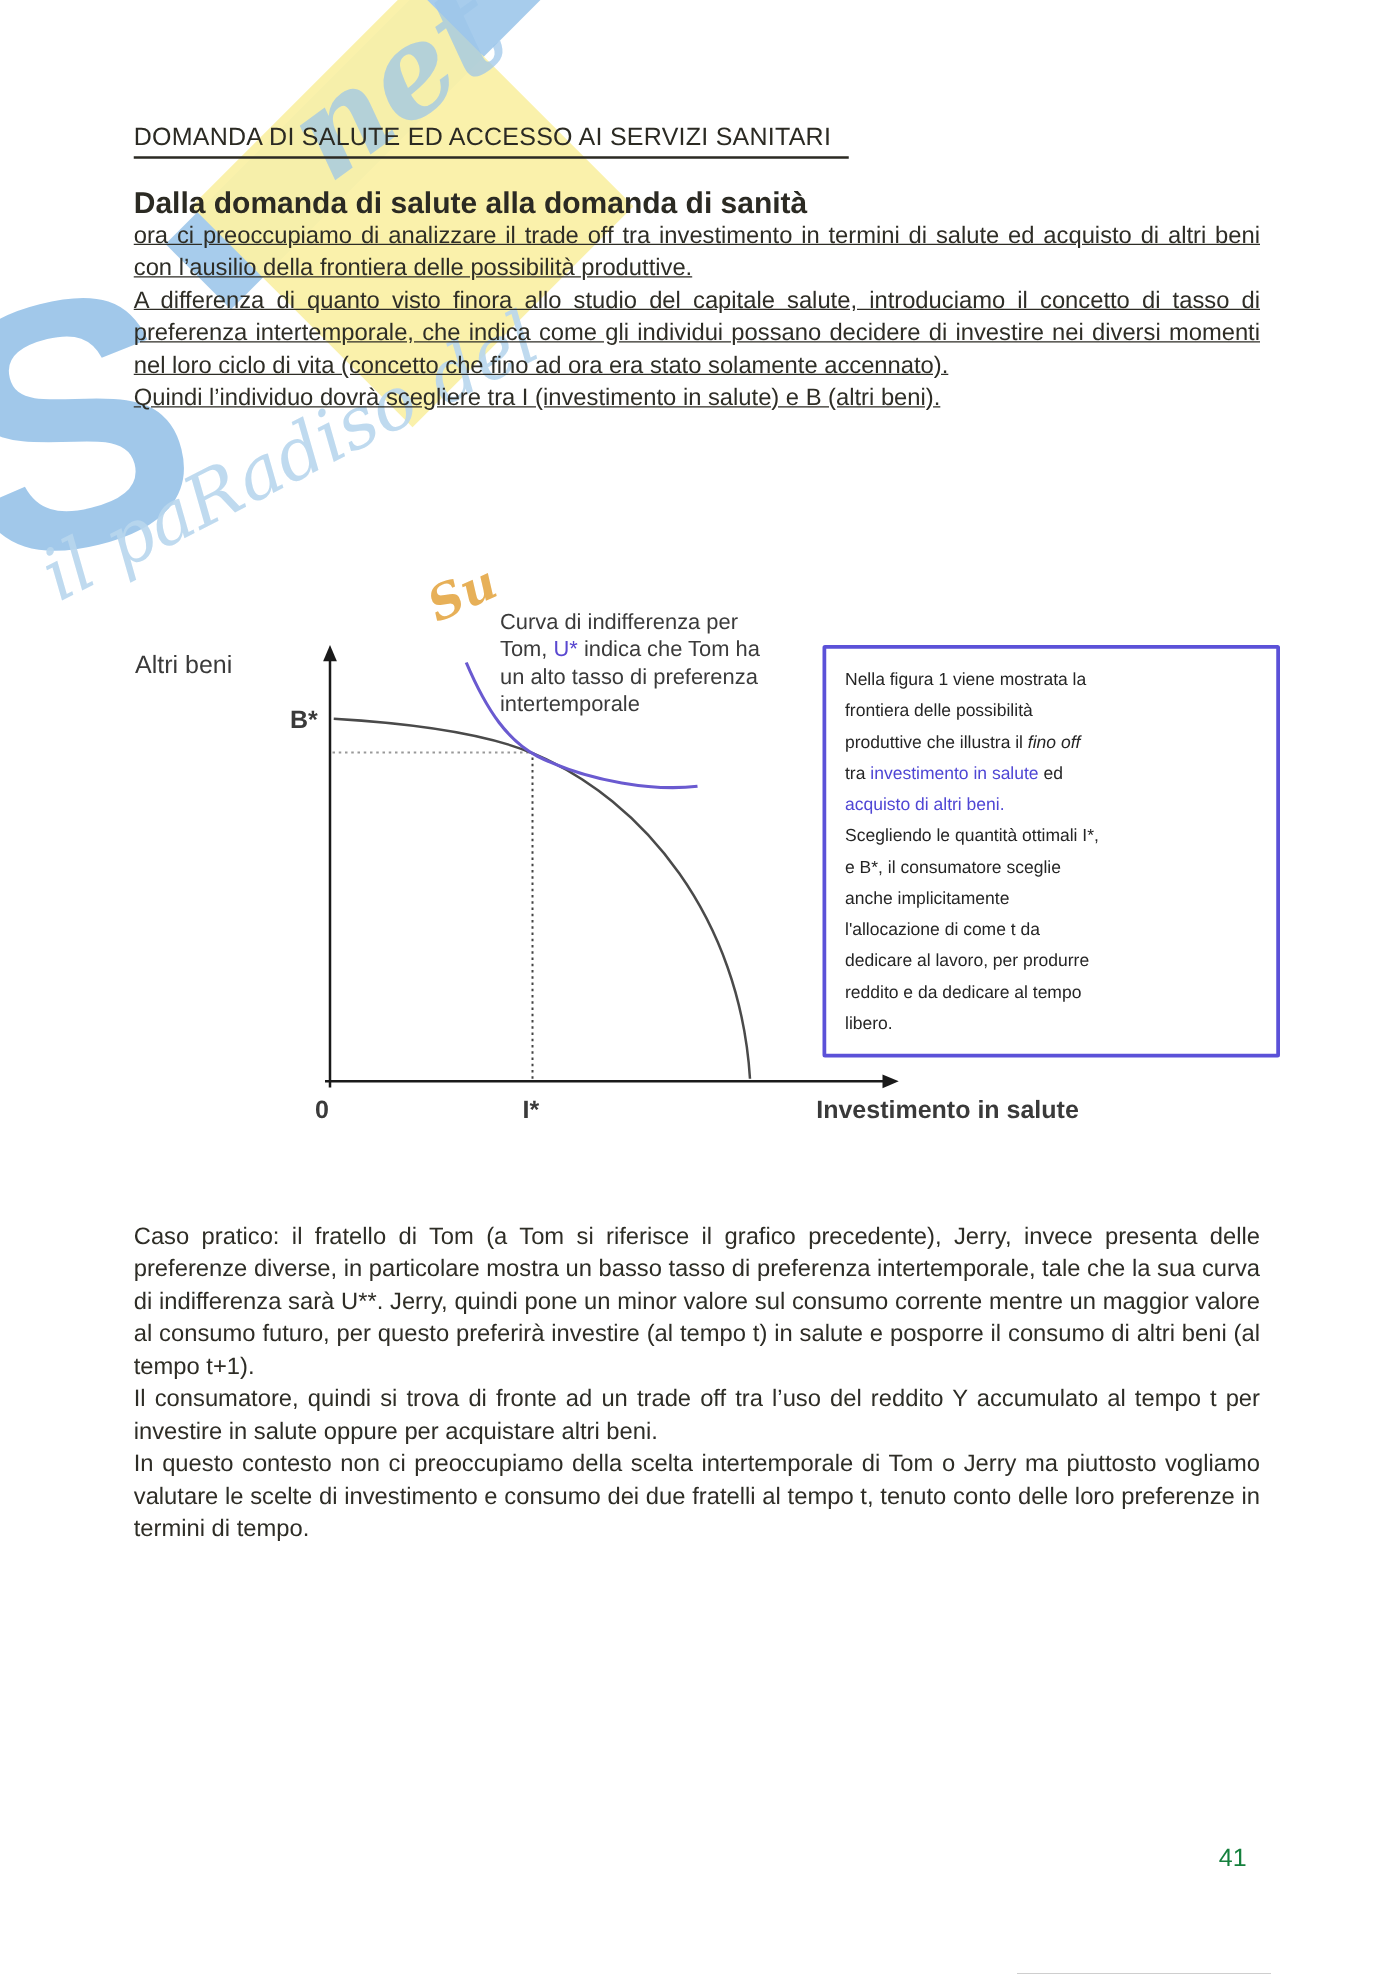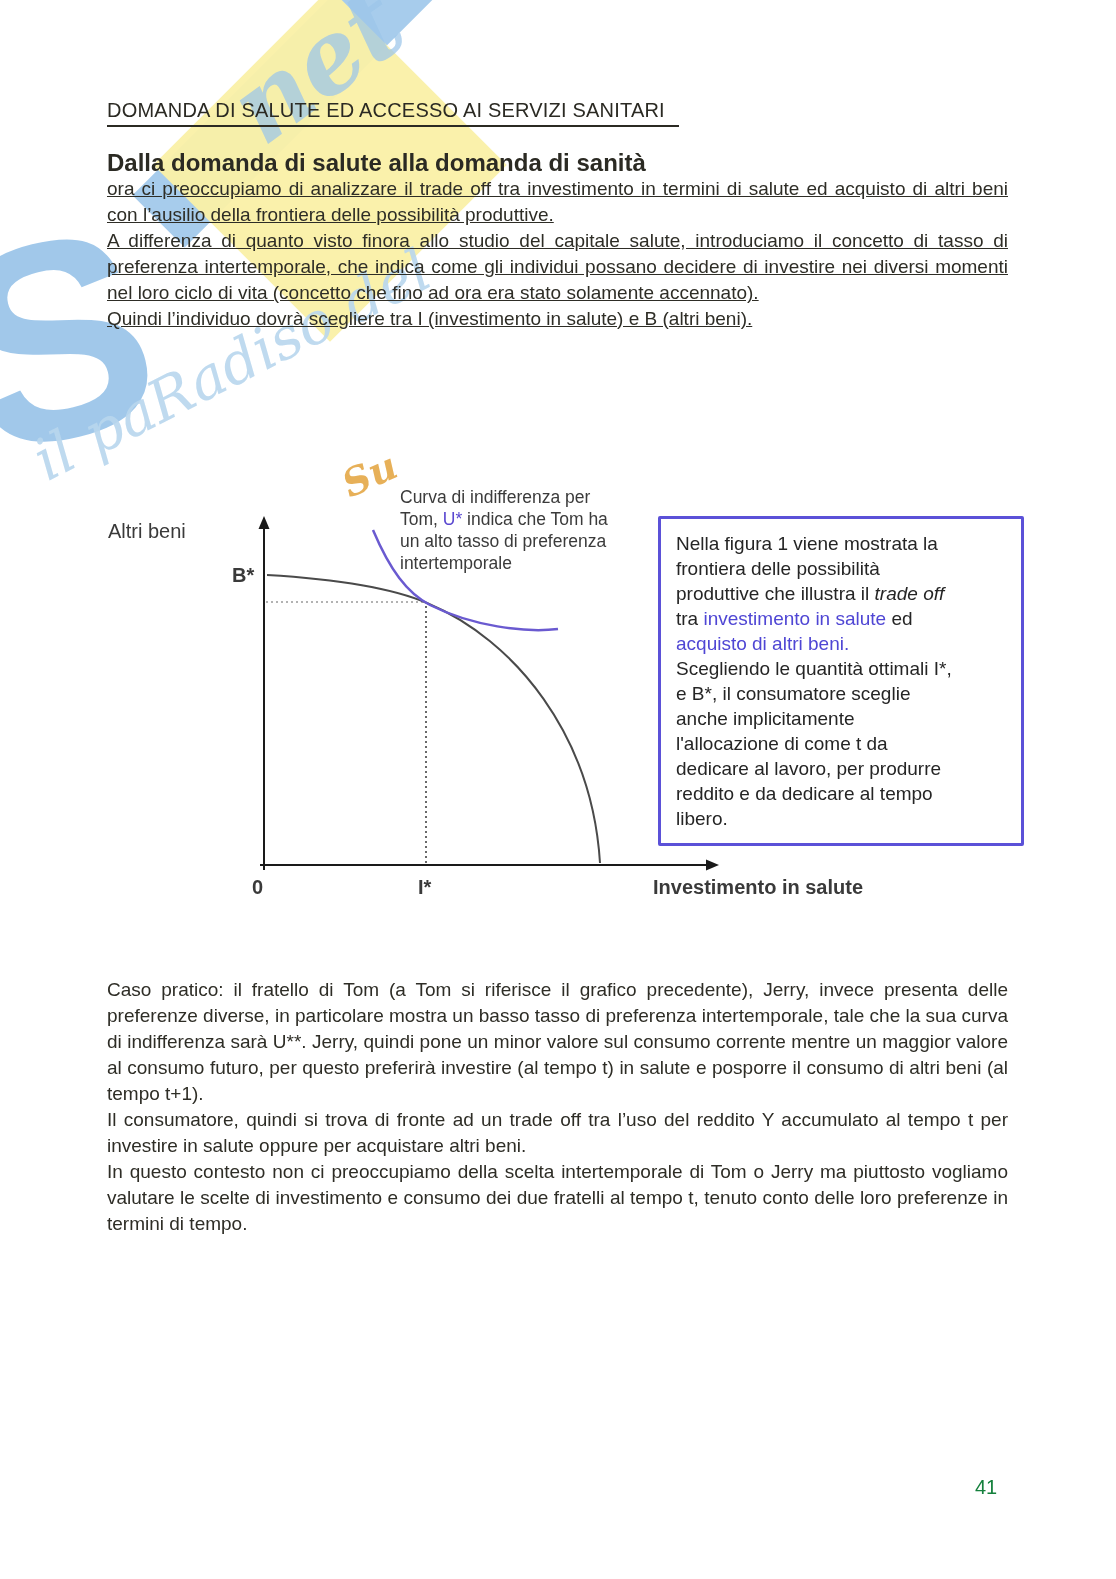--- a/index.html
+++ b/index.html
@@ -58,21 +58,21 @@
   .figure { position:absolute; left:0; top:480px; width:1116px; height:430px; }
   .graph-svg { position:absolute; left:100px; top:0; }
   .graph-svg text { font-family:"Liberation Sans", sans-serif; fill:#3a3a3a; }
   .annotation {
     position:absolute; left:400px; top:6px; width:220px;
     font-size:17.5px; line-height:22px; color:#3b3b3b;
   }
   .notebox {
     position:absolute; left:658px; top:36px; width:330px;
     border:3px solid #5b51d8; border-radius:2px; background:#fff;
-    padding:12px 15px; font-size:19px; line-height:25px; color:#252525;
+    padding:12px 15px; font-size:14px; line-height:25px; color:#252525;
   }
   .seg-italic { font-style:italic; }
   .seg-blue   { color:#4f46d4; }
   .seg-purple { color:#5a48d0; }
   .pagenum {
     position:absolute; left:975px; top:1476px;
     font-size:20px; color:#15803d;
   }
 </style>
 </head>
@@ -125,21 +125,21 @@
       <div class="annotation">
           <div><span>Curva di indifferenza per</span></div>
           <div><span>Tom, </span><span class="seg-purple">U*</span><span> indica che Tom ha</span></div>
           <div><span>un alto tasso di preferenza</span></div>
           <div><span>intertemporale</span></div>
         </div>
 
       <div class="notebox">
           <div><span>Nella figura 1 viene mostrata la</span></div>
           <div><span>frontiera delle possibilità</span></div>
-          <div><span>produttive che illustra il </span><span class="seg-italic">trade off</span></div>
+          <div><span>produttive che illustra il </span><span class="seg-italic">fino off</span></div>
           <div><span>tra </span><span class="seg-blue">investimento in salute</span><span> ed</span></div>
           <div><span class="seg-blue">acquisto di altri beni.</span></div>
           <div><span>Scegliendo le quantità ottimali I*,</span></div>
           <div><span>e B*, il consumatore sceglie</span></div>
           <div><span>anche implicitamente</span></div>
           <div><span>l'allocazione di come t da</span></div>
           <div><span>dedicare al lavoro, per produrre</span></div>
           <div><span>reddito e da dedicare al tempo</span></div>
           <div><span>libero.</span></div>
         </div>

